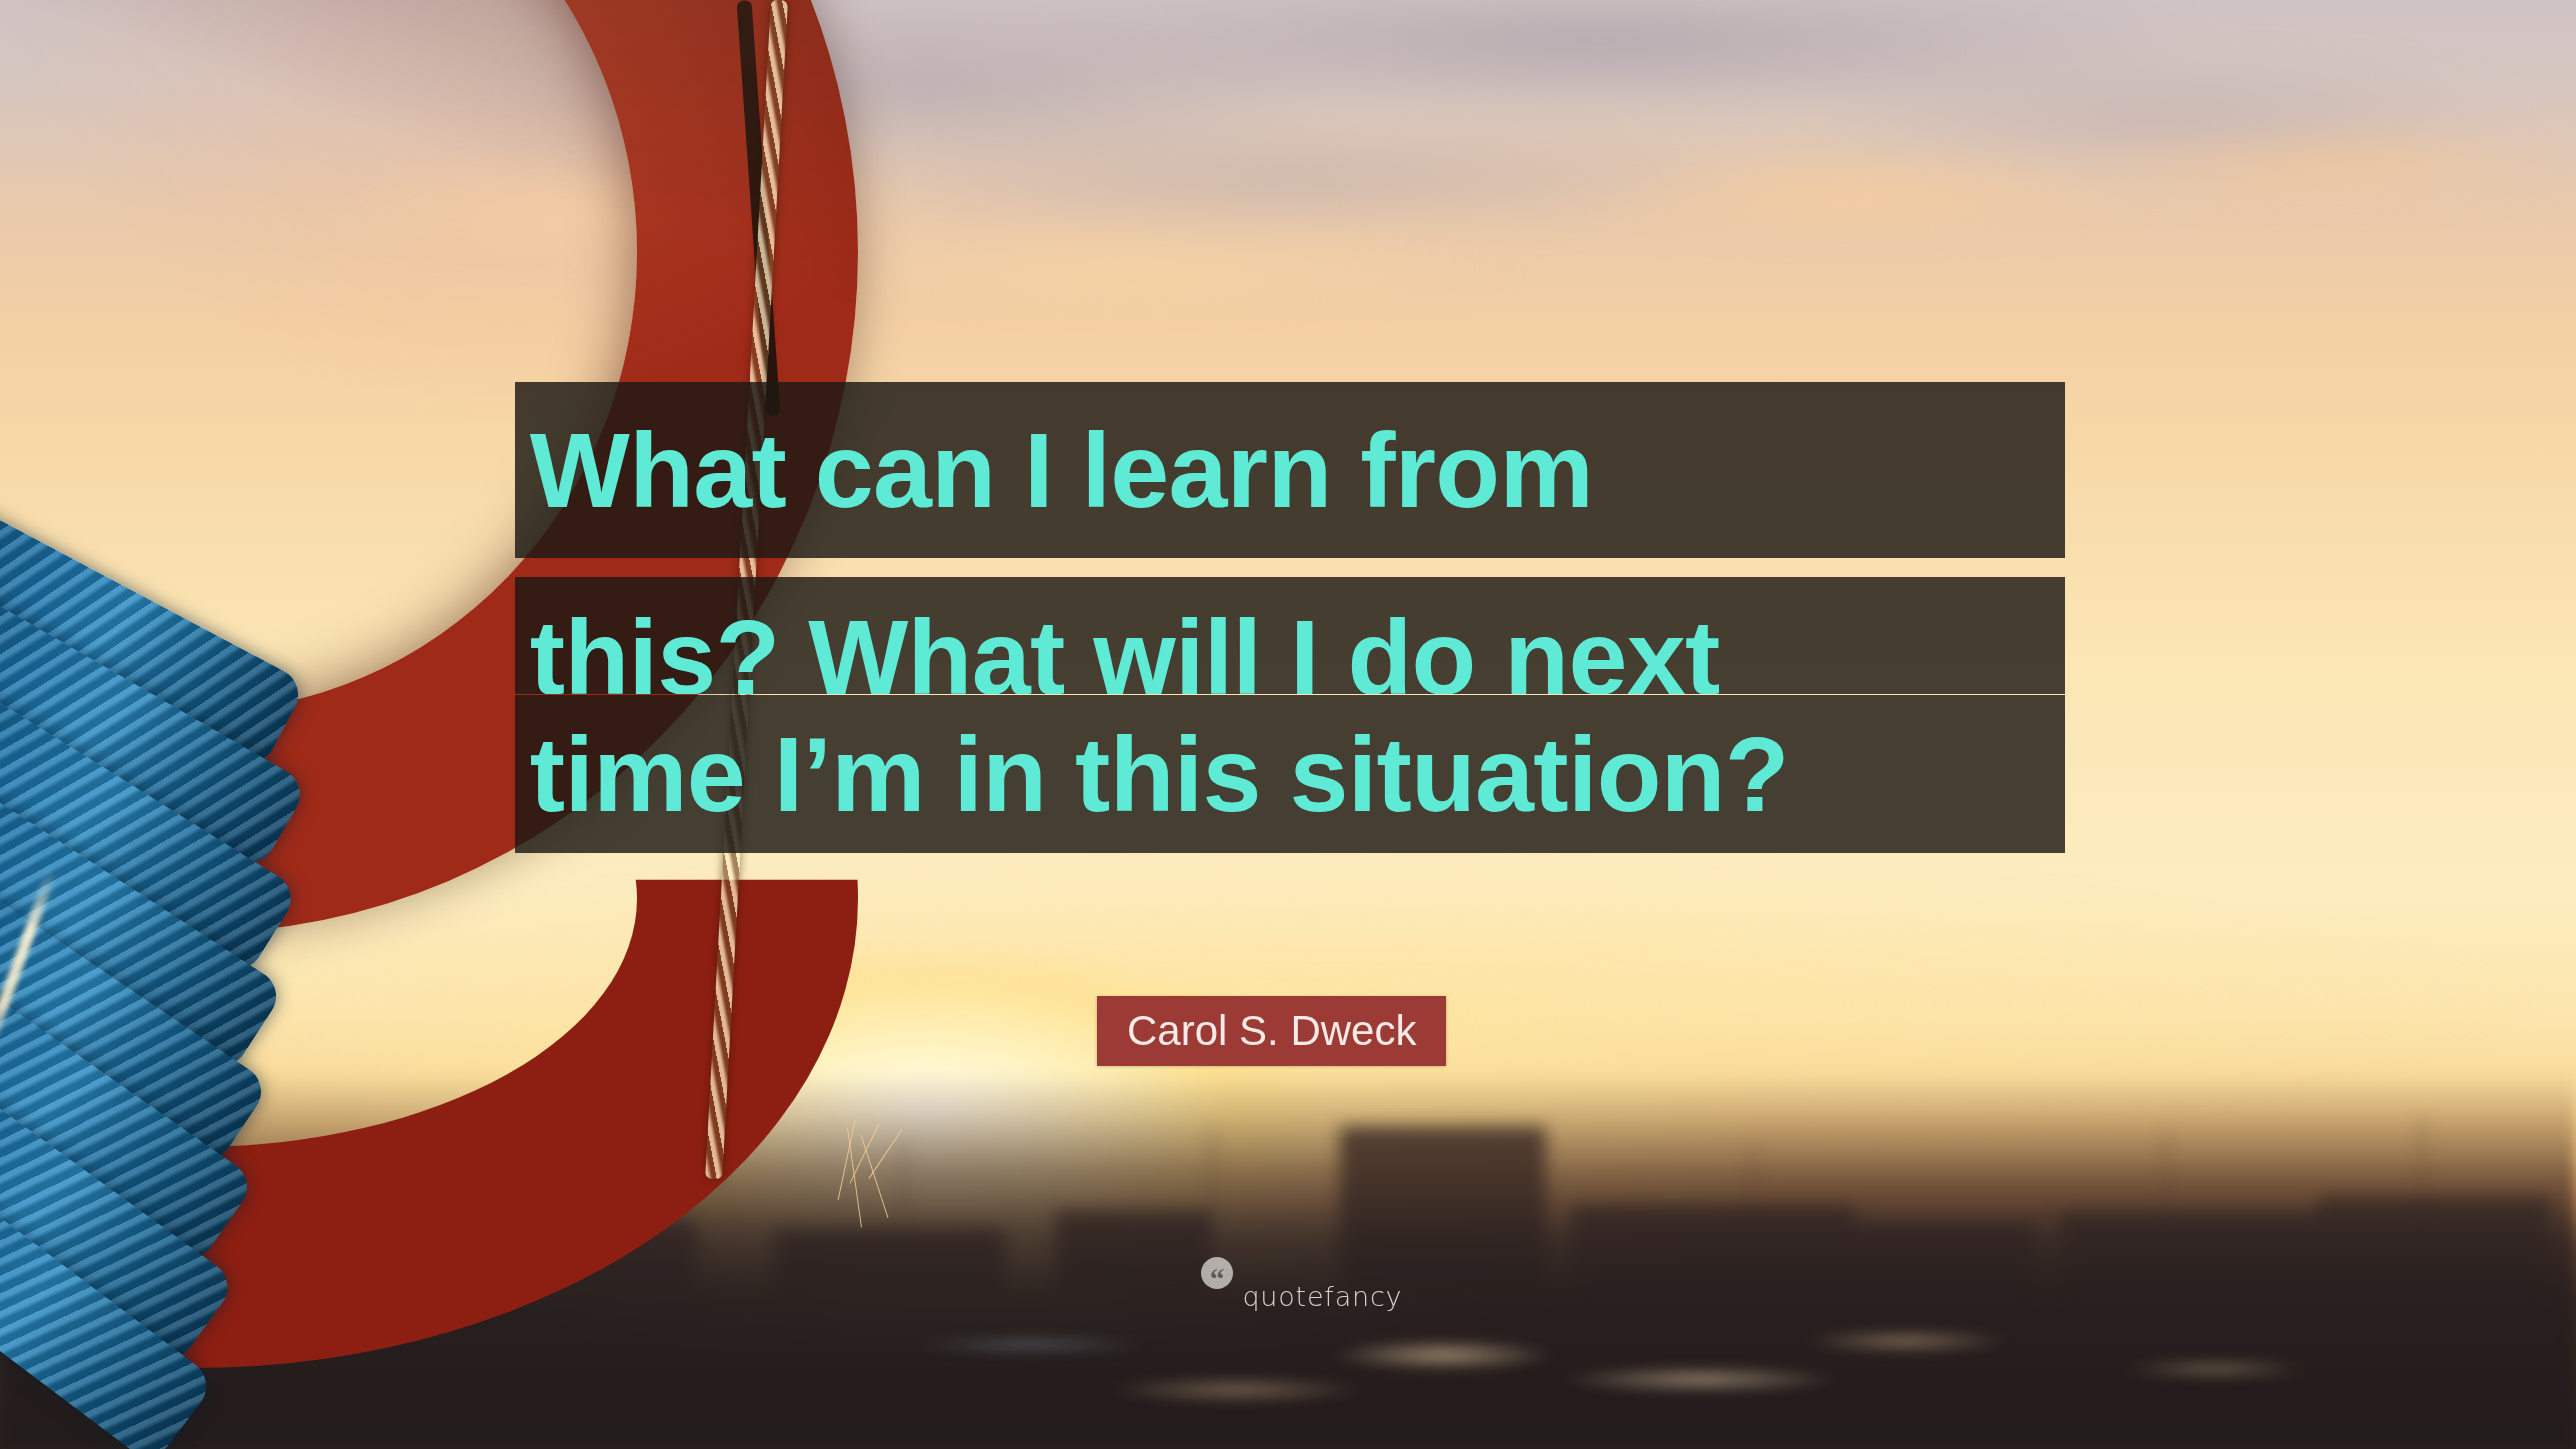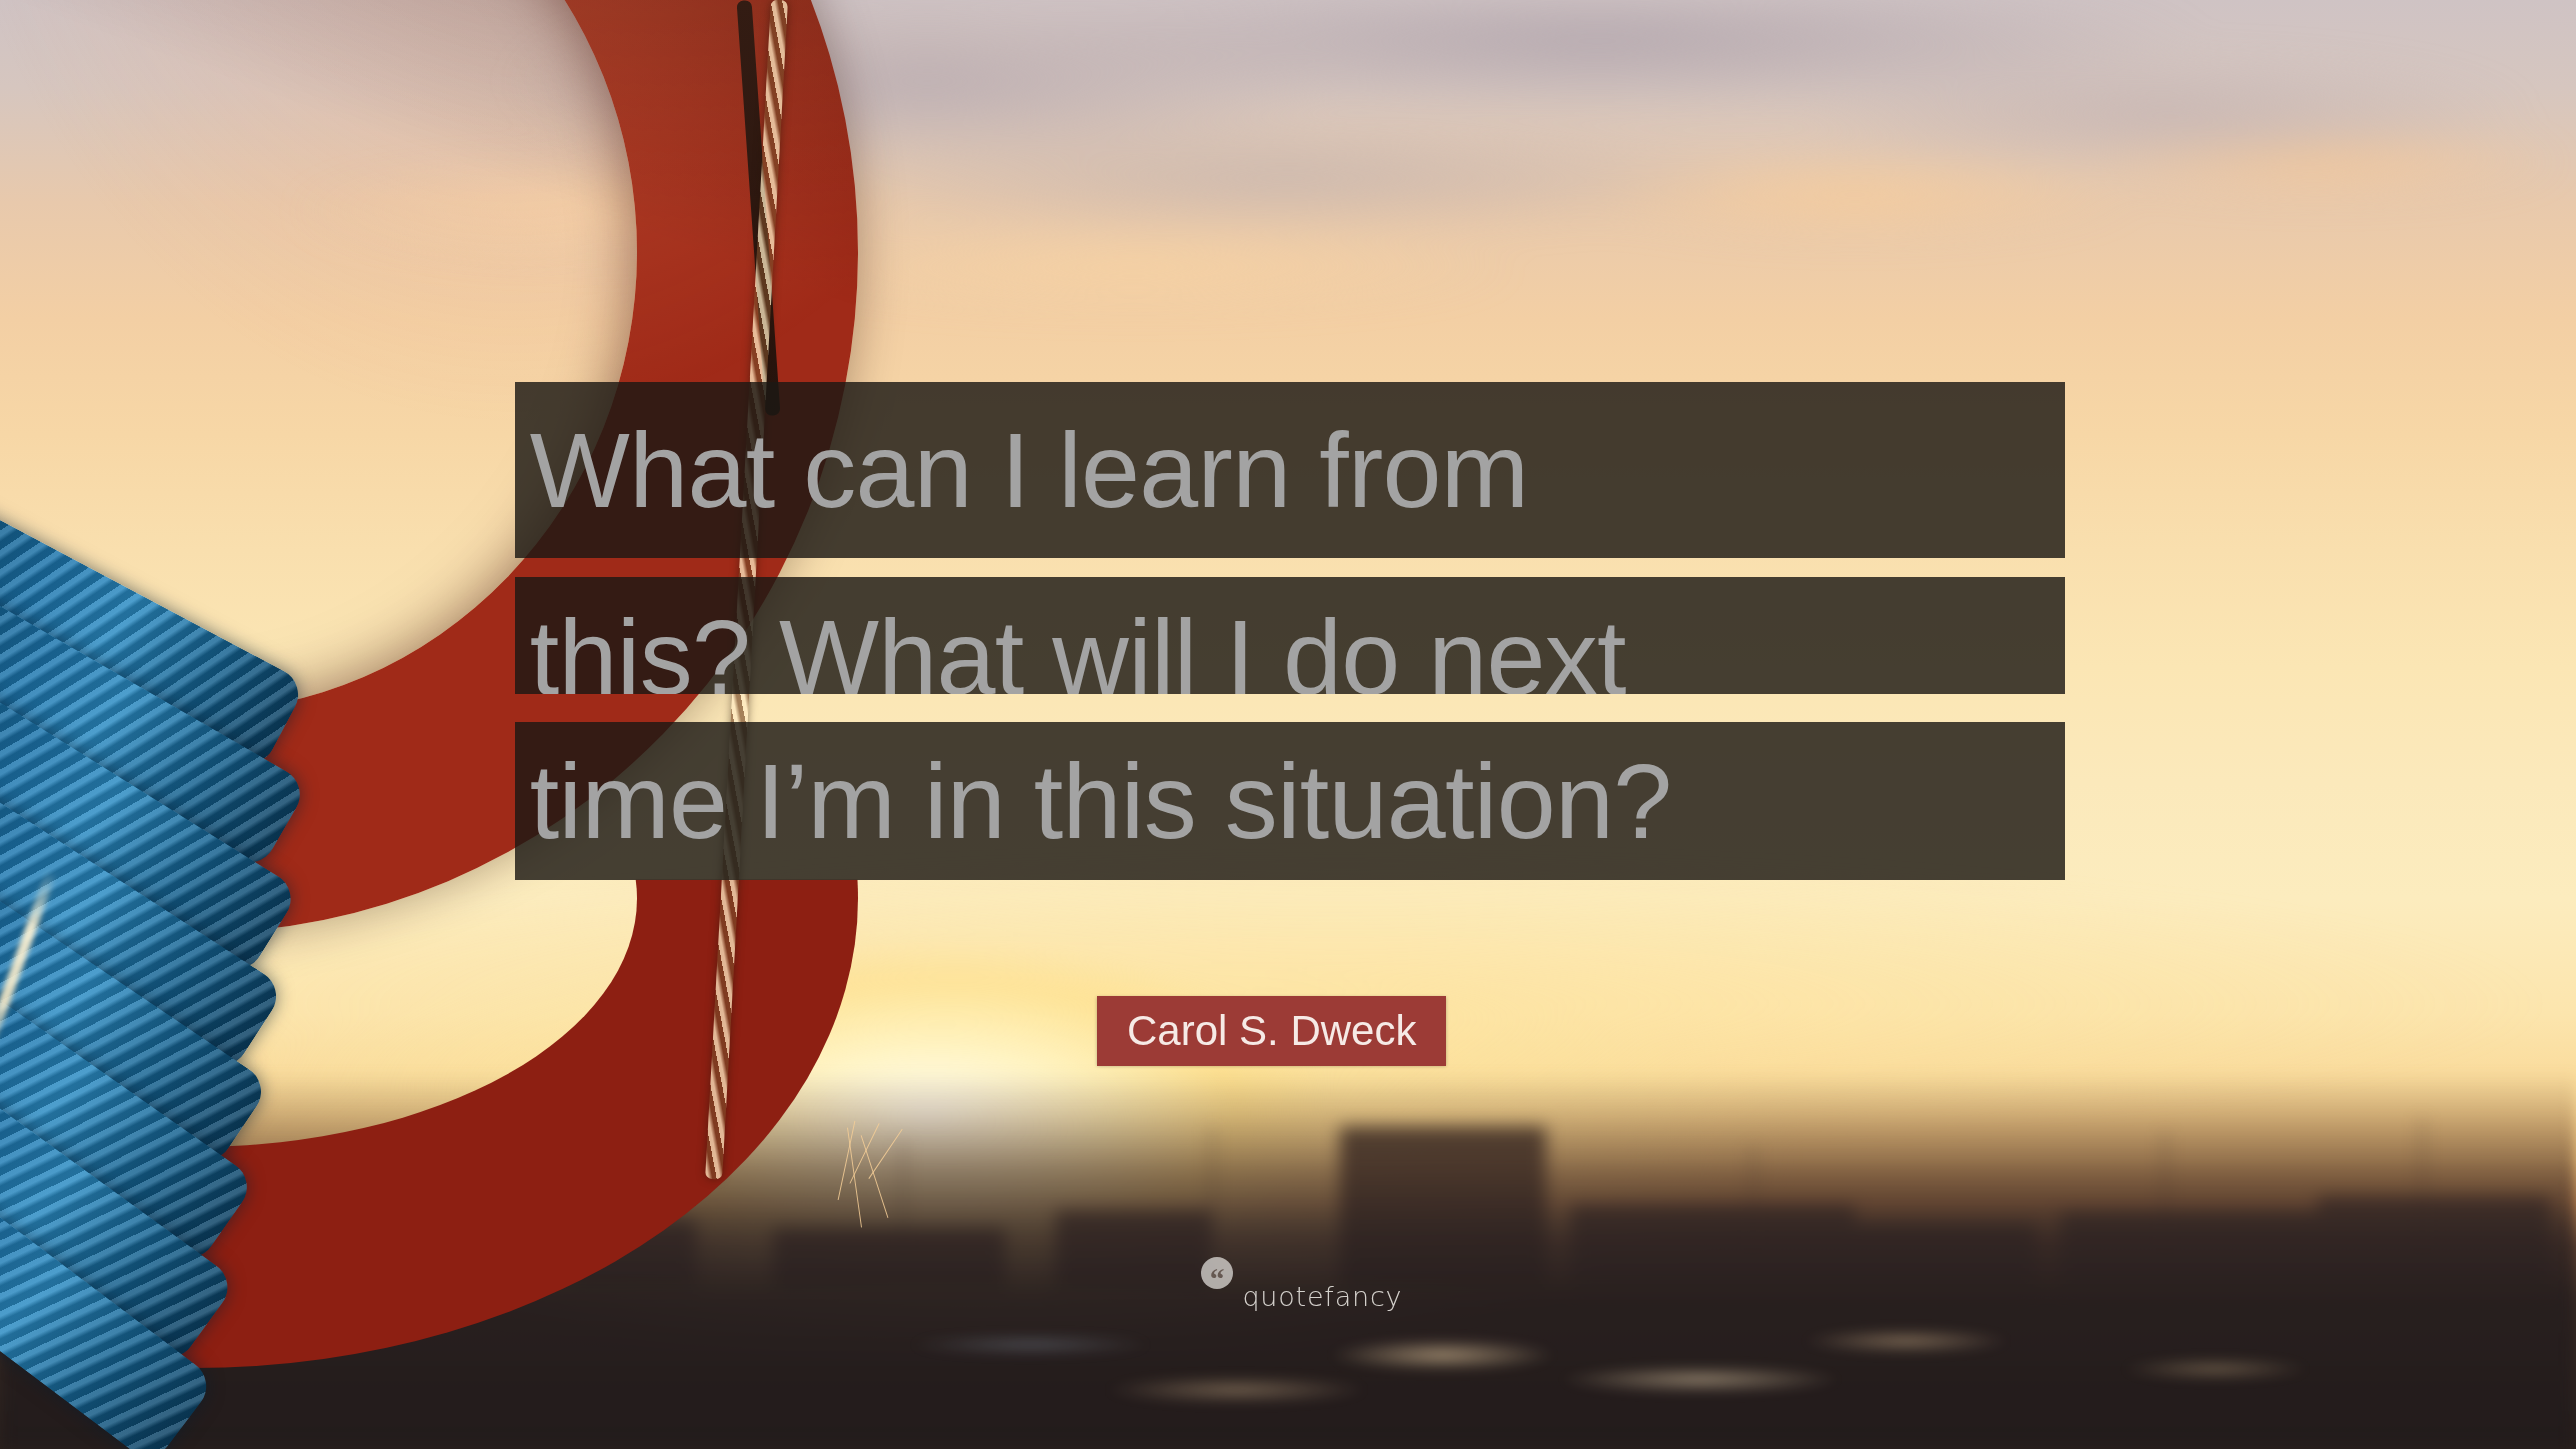--- a/index.html
+++ b/index.html
@@ -156,32 +156,32 @@
     border-radius:6.7px; transform:rotate(-4deg); opacity:.92;
   }
   .cord-frays { position:absolute; left:842px; top:1120px; width:81px; height:121px; }
   .fray { position:absolute; width:1.3px; background:rgba(244,206,150,.85); border-radius:1.3px; }
 
   
   .quote { position:absolute; left:515px; top:382px; width:1550px; }
   .band {
     display:block;
     background:rgba(28,24,20,.82);
-    color:#a3a3a3;
+    color:#5eead4;
     font-size:106px;
     line-height:176px;
     height:176px;
-    font-weight:400;
+    font-weight:700;
     letter-spacing:-0.7px;
     padding:0 14.8px;
     white-space:nowrap;
     overflow:hidden;
   }
   .band.l2 { height:117px; line-height:160px; margin-top:19px; }
-  .band.l3 { height:158px; line-height:158px; margin-top:28px; }
+  .band.l3 { height:158px; line-height:158px; margin-top:1px; }
 
   
   .author {
     position:absolute; left:1097px; top:996px;
     background:#9c3b36; color:#f6eae6;
     font-size:42px; line-height:70px; height:70px;
     padding:0 30px; white-space:nowrap;
     box-shadow:0 1.3px 3.4px rgba(0,0,0,.28);
   }
 

